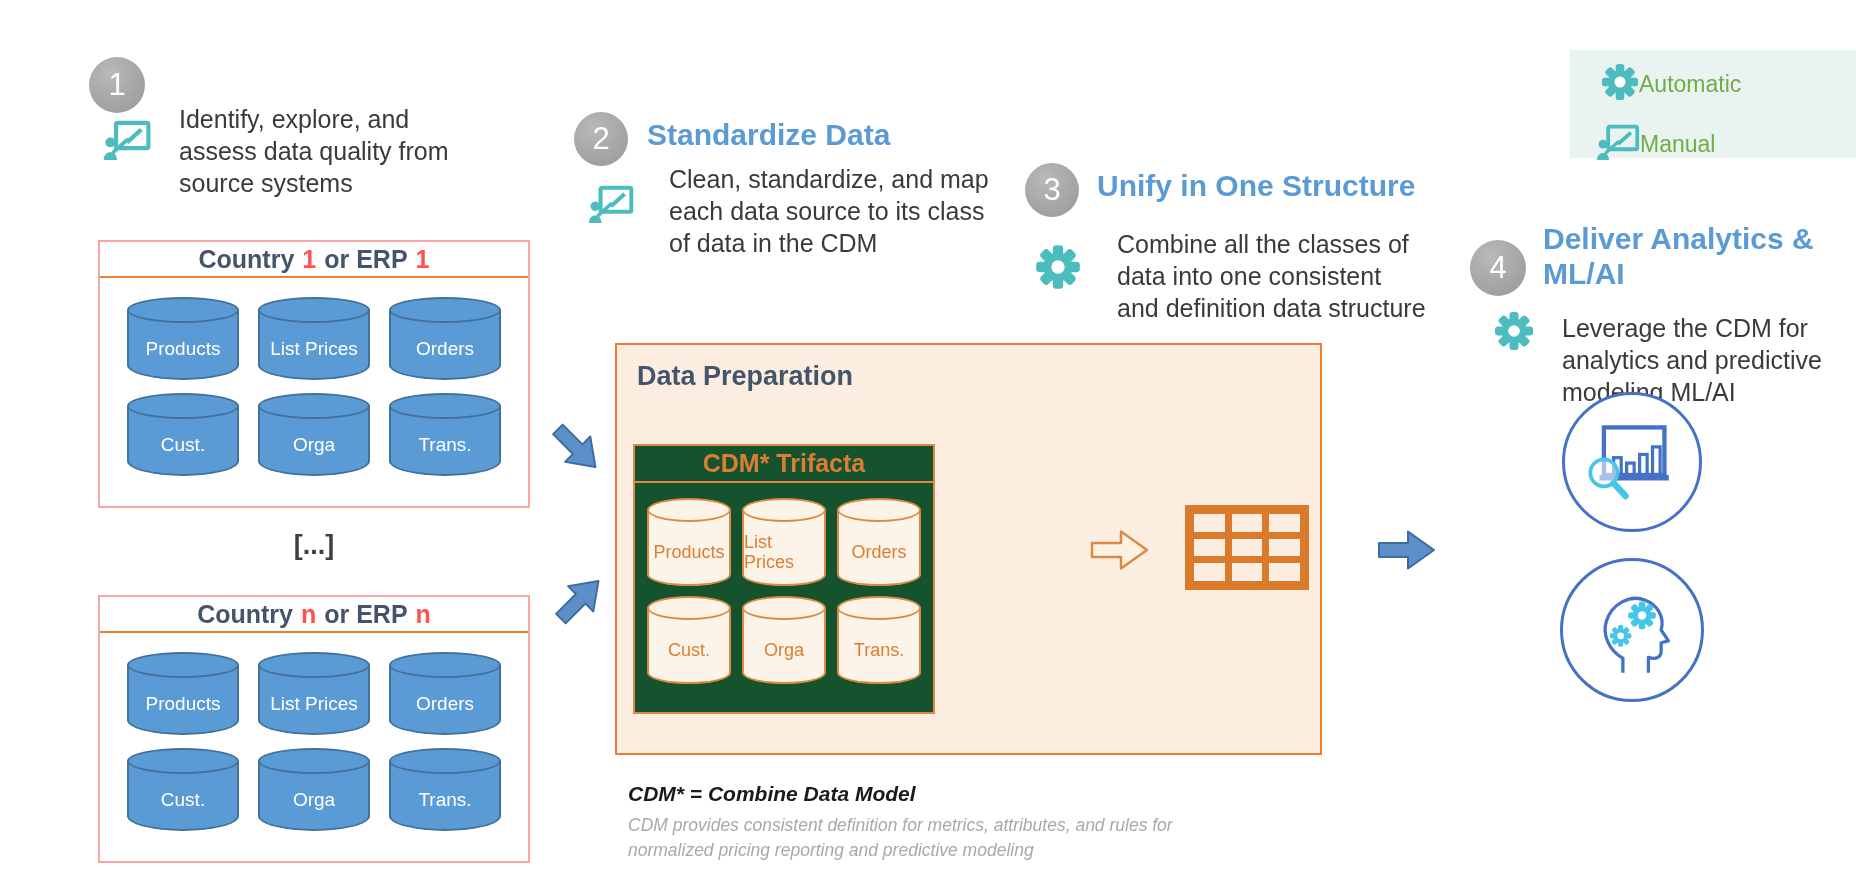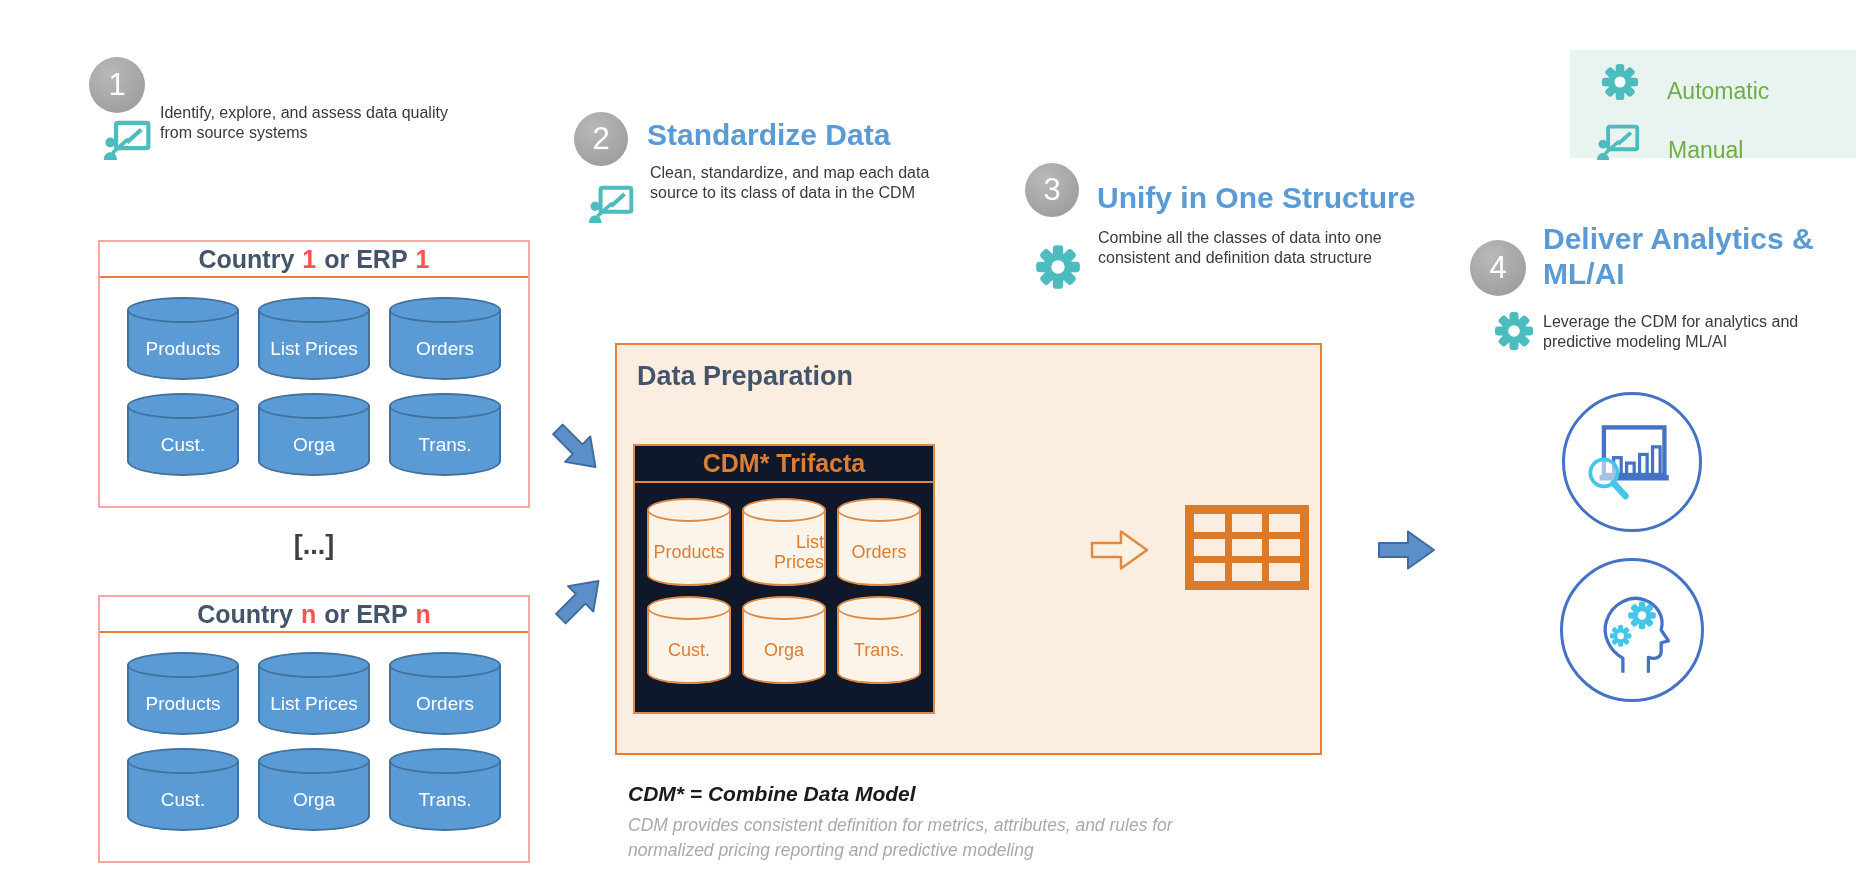--- a/index.html
+++ b/index.html
@@ -8,75 +8,75 @@
     font-family:"Liberation Sans", sans-serif; overflow:hidden;
   }
   
   .step-circle {
     position:absolute; width:56px; height:56px; border-radius:50%;
     background:radial-gradient(circle at 38% 30%, #b9b9b9, #979797);
     color:#fff; display:flex; align-items:center; justify-content:center;
     font-size:31px;
   }
   .step-title { position:absolute; color:#5B9BD5; font-weight:700; font-size:30px; white-space:nowrap; }
-  .step-desc  { position:absolute; color:#3a3a3a; font-size:16px; line-height:1.28; }
+  .step-desc  { position:absolute; color:#3a3a3a; font-size:25px; line-height:1.28;margin-left:19px; }
   .icon-teal  { position:absolute; color:#4CBCBE; }
 
   
   .src-box { position:absolute; width:432px; height:268px; background:#fff;
              border:2px solid #fca5a5; box-sizing:border-box; }
   .src-title { height:34px; border-bottom:2px solid #ED7D31; display:flex; align-items:center;
                justify-content:center; gap:8px; color:#44546A; font-weight:700; font-size:25px; }
   .src-title .num { color:#FF5252; }
   .src-grid { display:flex; flex-wrap:wrap; justify-content:center; column-gap:19px; row-gap:13px; padding-top:19px; }
 
   
   .cyl { position:relative; width:112px; height:83px; }
   .cyl-top { position:absolute; left:0; right:0; top:0; height:26px; border-radius:50%;
              background:#5B9BD5; border:2px solid #41719C; box-sizing:border-box; z-index:2; }
   .cyl-body { position:absolute; left:0; right:0; top:13px; bottom:0; background:#5B9BD5;
               border:2px solid #41719C; border-top:none; box-sizing:border-box;
               border-radius:0 0 56px 56px / 0 0 15px 15px; }
   .cyl-label { position:absolute; left:2px; right:2px; top:22px; bottom:2px; z-index:3;
-               display:flex; align-items:center; justify-content:center; text-align:right;
+               display:flex; align-items:center; justify-content:center; text-align:left;
                color:#fff; font-size:19px; line-height:1.12; }
   .cyl.orange { width:84px; height:88px; }
   .cyl.orange .cyl-top, .cyl.orange .cyl-body { background:#FDF4E9; border-color:#DE8A44; }
   .cyl.orange .cyl-top { height:24px; }
   .cyl.orange .cyl-label { color:#DB7E33; font-size:18px; }
 
   .ellipsis { position:absolute; left:98px; top:530px; width:432px; text-align:center;
               font-size:27px; font-weight:700; color:#3f3f3f; }
 
   
   .prep-panel { position:absolute; left:615px; top:343px; width:707px; height:412px;
                 background:#FBEEE0; border:2px solid #ED7D31; box-sizing:border-box; }
   .prep-title { position:absolute; left:20px; top:16px; color:#44546A; font-weight:700; font-size:27px; }
   .cdm-box { position:absolute; left:16px; top:99px; width:302px; height:270px;
-             background:#0f172a; border:2px solid #DE8A44; box-sizing:border-box; }
+             background:#14532d; border:2px solid #DE8A44; box-sizing:border-box; }
   .cdm-title { height:35px; border-bottom:2px solid #DE8A44; display:flex; align-items:center;
                justify-content:center; color:#DB7E33; font-weight:700; font-size:25px; }
   .cdm-grid { display:flex; flex-wrap:wrap; justify-content:center; column-gap:11px; row-gap:10px; padding-top:15px; }
 
   .grid-icon { position:absolute; left:1185px; top:505px; width:124px; height:85px; background:#D97B2B;
                display:grid; grid-template-columns:repeat(3,1fr); grid-template-rows:repeat(3,1fr);
                gap:7px; padding:9px; box-sizing:border-box; }
   .grid-cell { background:#FBEEE0; }
 
   
   .arrow { position:absolute; }
   .arrow svg { display:block; }
   .solid-arrow  { fill:#5C8EC9; stroke:#3F6C9E; stroke-width:2; stroke-linejoin:round; }
   .hollow-arrow { fill:#FCF2E4; stroke:#DE8A44; stroke-width:2.5; stroke-linejoin:round; }
   .rot45  { transform:rotate(45deg); }
   .rotm45 { transform:rotate(-45deg); }
 
   
   .legend { position:absolute; left:1570px; top:50px; width:286px; height:108px; background:#E9F3F0; }
-  .legend-row { position:absolute; display:flex; align-items:flex-end; gap:28px; }
+  .legend-row { position:absolute; display:flex; align-items:center; gap:0; }
   .legend-label { color:#70AD47; font-size:23px; }
 
   
   .result-circle { position:absolute; width:140px; height:140px; background:#fff;
                    border:3px solid #4472C4; border-radius:50%; box-sizing:border-box;
                    display:flex; align-items:center; justify-content:center; }
 
   
   .footnote-bold { position:absolute; left:628px; top:782px; font-size:21px; font-weight:700;
                    font-style:italic; color:#1a1a1a; }
@@ -122,21 +122,21 @@
   <div class="step-circle" style="left:574px; top:112px; width:54px; height:54px;">2</div>
   <div class="step-title" style="left:647px; top:118px;">Standardize Data</div>
   <div class="icon-teal" style="left:588px; top:185px;">
     <svg width="46" height="38" viewBox="0 0 50 42">
         <use href="#sym-presenter"></use>
       </svg>
   </div>
   <div class="step-desc" style="left:650px; top:163px; width:322px;">Clean, standardize, and map each data source to its class of data in the CDM</div>
 
   <div class="step-circle" style="left:1025px; top:163px; width:54px; height:54px;">3</div>
-  <div class="step-title" style="left:1097px; top:169px;margin-top:12px;">Unify in One Structure</div>
+  <div class="step-title" style="left:1097px; top:169px;">Unify in One Structure</div>
   <div class="icon-teal" style="left:1035px; top:244px;">
     <svg width="46" height="46" viewBox="0 0 40 40">
         <use href="#sym-gear"></use>
       </svg>
   </div>
   <div class="step-desc" style="left:1098px; top:228px; width:310px;">Combine all the classes of data into one consistent and definition data structure</div>
 
   <div class="step-circle" style="left:1470px; top:240px;">4</div>
   <div class="step-title" style="left:1543px; top:222px;">Deliver Analytics &amp;</div>
   <div class="step-title" style="left:1543px; top:257px;">ML/AI</div>

